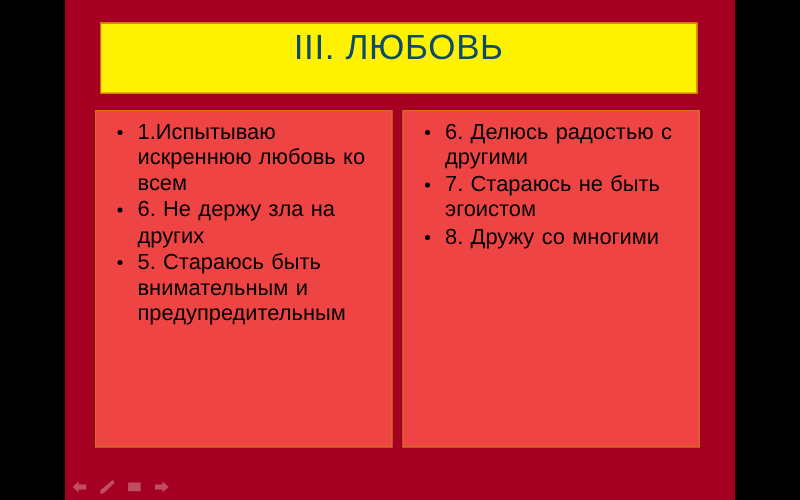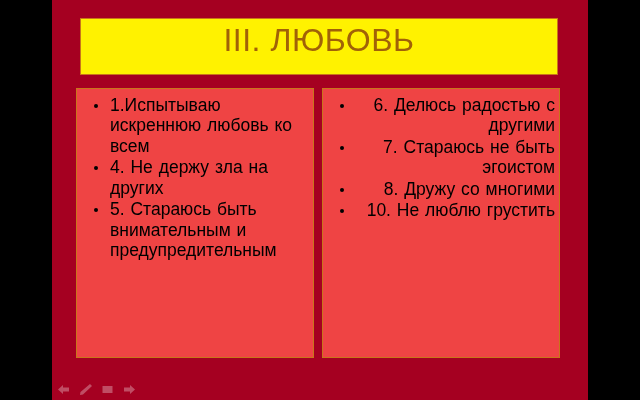--- a/index.html
+++ b/index.html
@@ -39,40 +39,40 @@
     width: 478px;        
     height: 57px;
     background: #FFF200;
     border: 1px solid #C8761A;
     box-sizing: border-box;
     display: flex;
     align-items: flex-start;
     justify-content: center;
   }
   #title-text {
-    color: #a16207;
-    font-size: 32px;
+    color: #0c4a6e;
+    font-size: 28px;
     line-height: 1.0;
     letter-spacing: 0.5px;
     padding-top: 5px;
     white-space: nowrap;
   }
 
   
   .content-box {
     position: absolute;
     top: 88px;
     height: 270px;
     background: #ef4444;
     border: 1px solid #C8761A;
     box-sizing: border-box;
     padding: 6px 4px 4px 6px;
   }
   #left-column  { left: 24px;  width: 238px; }  
-  #right-column { left: 270px; width: 238px; text-align: right; }  
+  #right-column { left: 270px; width: 238px; }  
 
   ul.bullet-list {
     list-style: none;
     margin: 0;
     padding: 0;
   }
   ul.bullet-list > li {
     position: relative;
     padding-left: 27px;
     margin: 0 0 1px 0;
@@ -127,31 +127,30 @@
 
   <div id="slide-canvas">
 
     <div id="title-box">
       <div id="title-text">III. ЛЮБОВЬ</div>
     </div>
 
     <div id="left-column" class="content-box">
       <ul class="bullet-list">
         <li>1.Испытываю искреннюю любовь ко всем</li>
-        <li>4. Не держу зла на других</li>
+        <li>6. Не держу зла на других</li>
         <li>5. Стараюсь быть внимательным и предупредительным</li>
       </ul>
     </div>
 
     <div id="right-column" class="content-box">
       <ul class="bullet-list">
         <li>6. Делюсь радостью с другими</li>
         <li>7. Стараюсь не быть  эгоистом</li>
         <li>8. Дружу  со многими</li>
-        <li>10. Не люблю грустить</li>
       </ul>
     </div>
 
     <div id="slideshow-controls">
       <span class="ctl">
         <svg width="15" height="13" viewBox="0 0 15 13">
           <path d="M7 2 L2 6.5 L7 11 L7 8.5 L13 8.5 L13 4.5 L7 4.5 Z" fill="#ffffff"></path>
         </svg>
       </span>
       <span class="ctl">

